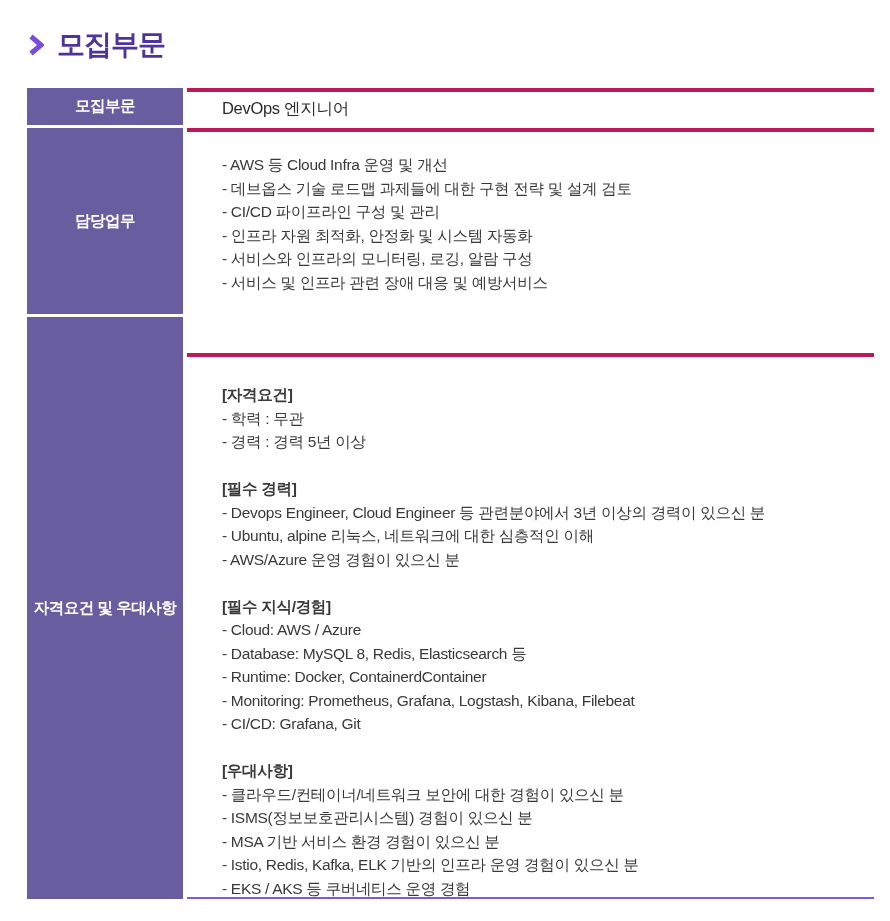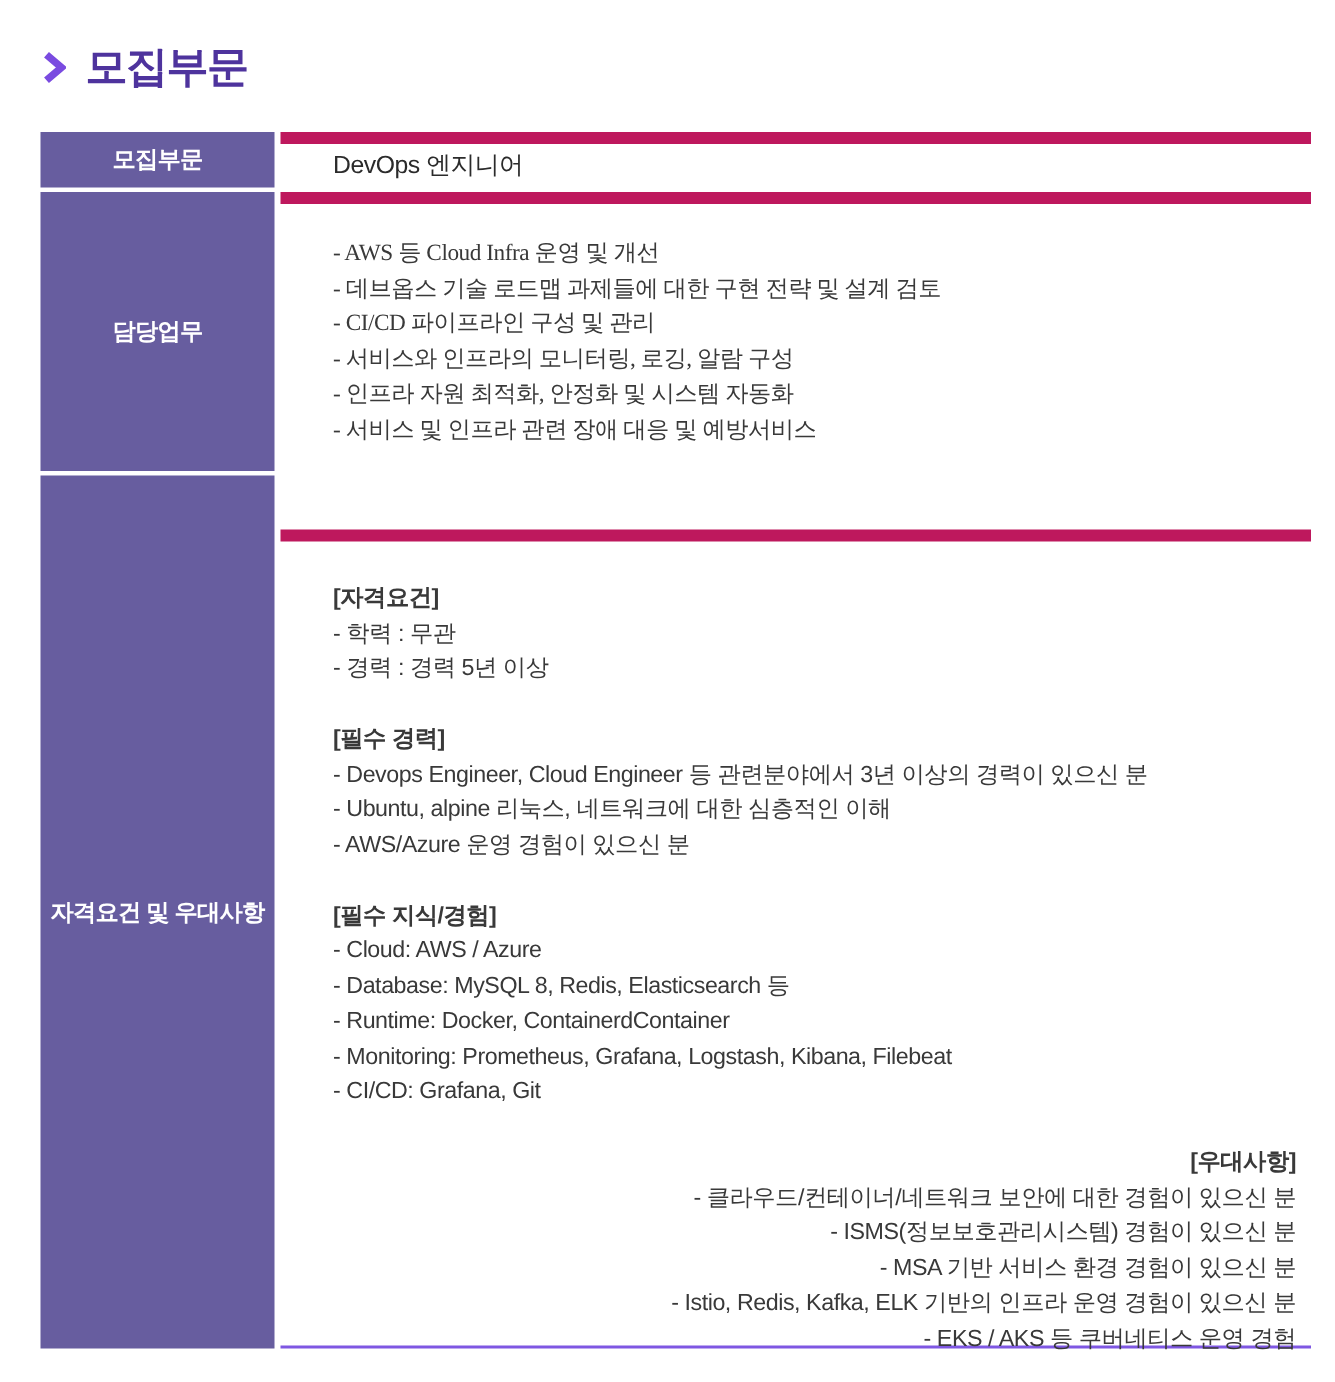--- a/index.html
+++ b/index.html
@@ -45,45 +45,45 @@
     letter-spacing: -0.5px;
     display: flex;
     align-items: center;
     justify-content: center;
     text-align: center;
   }
   .value-cell {
     flex: 1;
     margin-left: 4px;
     background: #ffffff;
-    border-top: 8px solid #be185d;
+    border-top: 4px solid #be185d;
     color: #393939;
     font-size: 15.5px;
     line-height: 23.5px;
     letter-spacing: -0.3px;
   }
   .t-row:last-child .value-cell { border-bottom: 2px solid #7e57e2; margin-top: 36px; }
 
   .row-position { height: 37px; }
   .row-position .value-cell {
     display: flex;
     align-items: center;
     padding-left: 35px;
     font-size: 16.5px;
     font-weight: 500;
     color: #2b2b2b;
   }
   .row-duties { height: 186px; }
-  .row-duties .value-cell { padding: 21px 10px 0 35px; font-family: Liberation Serif, serif; }
+  .row-duties .value-cell { padding: 21px 10px 0 35px; }
 
   .row-quals { height: 582px; }
   .row-quals .value-cell { padding: 26px 10px 0 35px; }
 
   .group { margin-bottom: 23.5px; }
-  .group:last-child { margin-bottom: 0; text-align: right; }
+  .group:last-child { margin-bottom: 0; }
   .group-heading { font-weight: 700; }
   .text-line { white-space: nowrap; }
 </style>
 </head>
 <body>
 
 <div class="page">
 
   <div class="section-header">
     <span class="chevron">
@@ -100,22 +100,22 @@
       <div class="label-cell">모집부문</div>
       <div class="value-cell">DevOps 엔지니어</div>
     </div>
 
     <div class="t-row row-duties">
       <div class="label-cell">담당업무</div>
       <div class="value-cell">
         <div class="text-line">- AWS 등 Cloud Infra 운영 및 개선</div>
         <div class="text-line">- 데브옵스 기술 로드맵 과제들에 대한 구현 전략 및 설계 검토</div>
         <div class="text-line">- CI/CD 파이프라인 구성 및 관리</div>
+        <div class="text-line">- 인프라 자원 최적화, 안정화 및 시스템 자동화</div>
         <div class="text-line">- 서비스와 인프라의 모니터링, 로깅, 알람 구성</div>
-        <div class="text-line">- 인프라 자원 최적화, 안정화 및 시스템 자동화</div>
         <div class="text-line">- 서비스 및 인프라 관련 장애 대응 및 예방서비스</div>
       </div>
     </div>
 
     <div class="t-row row-quals">
       <div class="label-cell">자격요건 및 우대사항</div>
       <div class="value-cell">
 
         <div class="group">
           <div class="text-line group-heading">[자격요건]</div>

